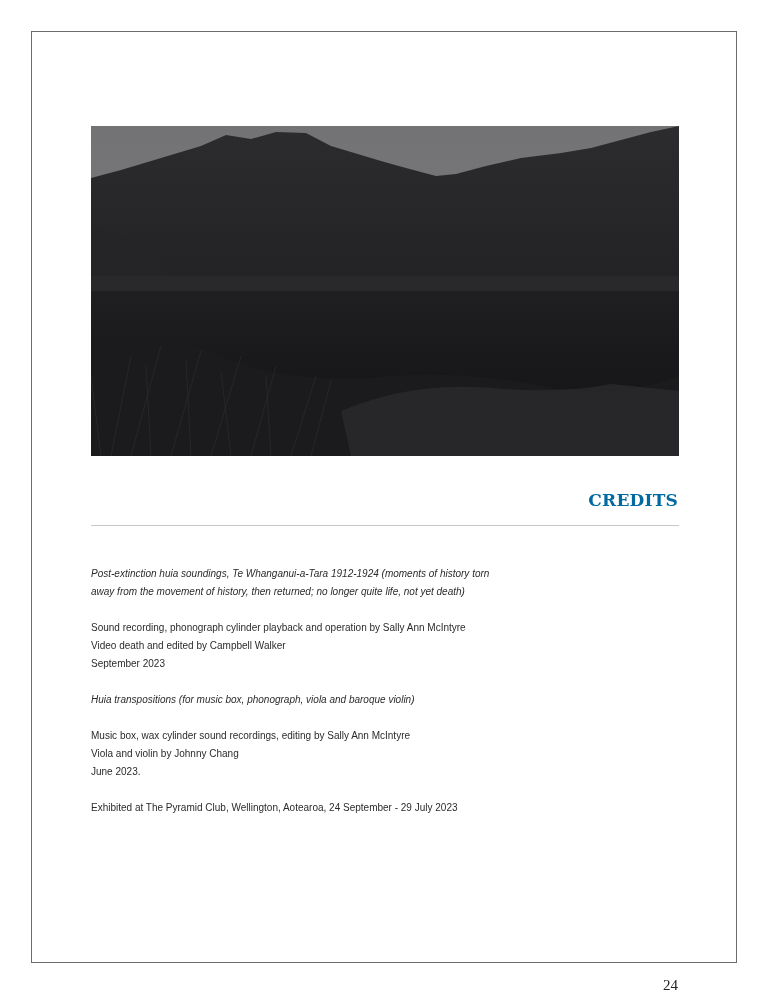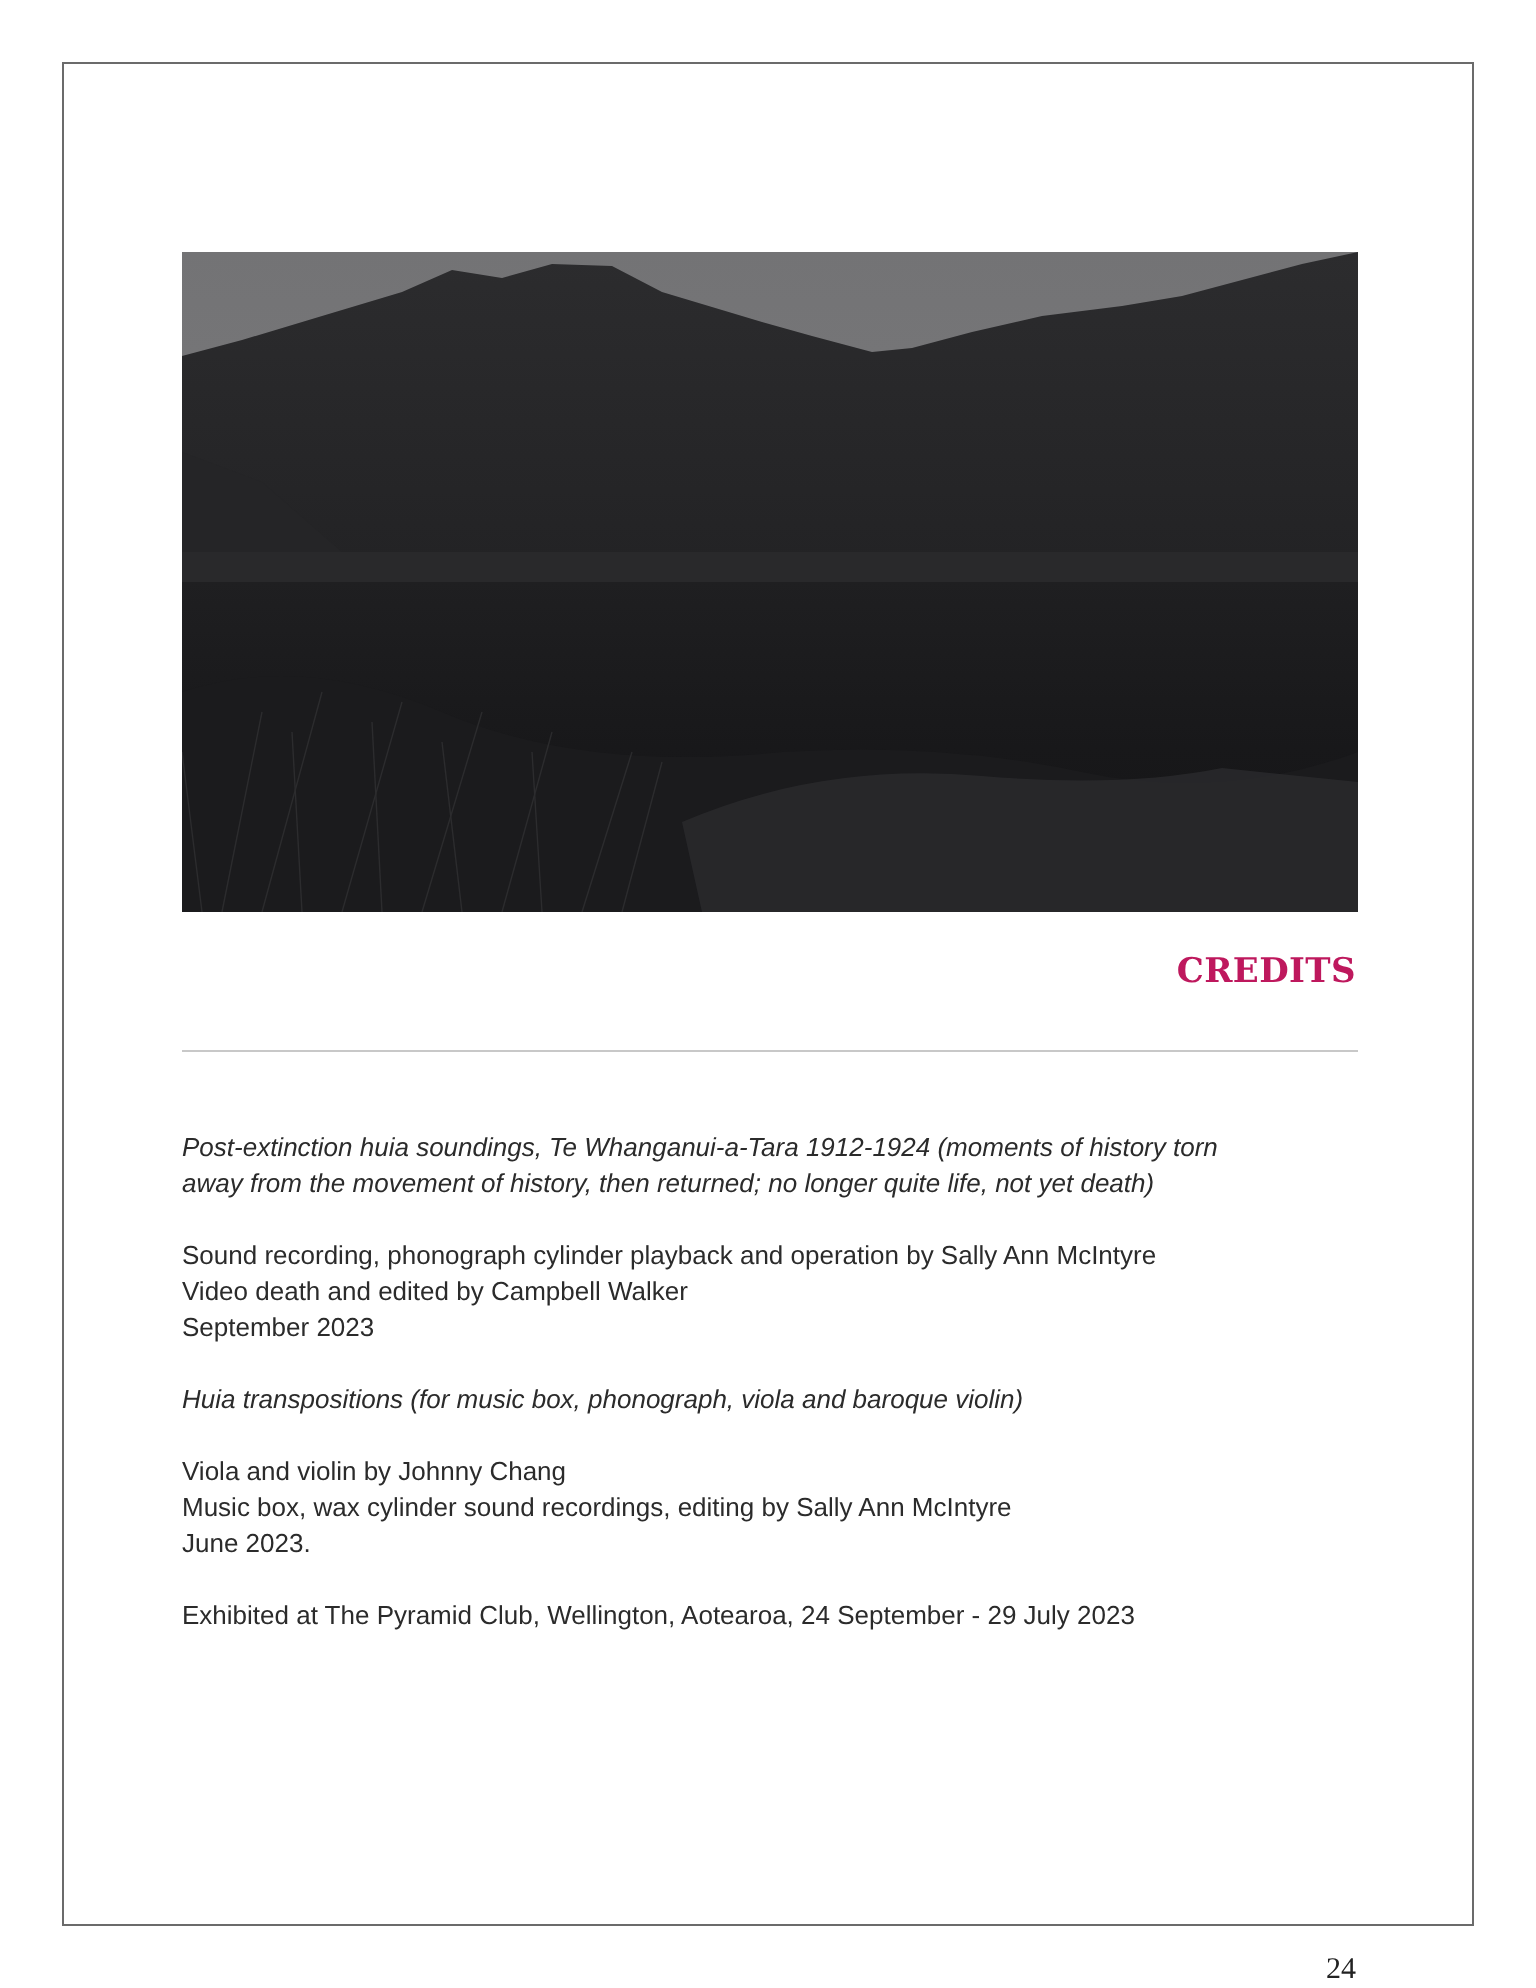--- a/index.html
+++ b/index.html
@@ -7,31 +7,31 @@
     .page-border {
       position: absolute; left: 31px; top: 31px; width: 706px; height: 932px;
       border: 1px solid #6b6b6b; box-sizing: border-box;
     }
     .photo {
       position: absolute; left: 91px; top: 126px; width: 588px; height: 330px;
       overflow: hidden; background: #1c1c1e;
     }
     .photo svg { display: block; width: 588px; height: 330px; }
     .heading {
-      position: absolute; right: 90px; top: 476px;
+      position: absolute; right: 90px; top: 490px;
       font-family: "DejaVu Serif", serif; font-weight: bold; font-size: 17px;
-      color: #be185d; letter-spacing: 0.2px; margin: 0;
+      color: #0369a1; letter-spacing: 0.2px; margin: 0;
     }
     .rule {
       position: absolute; left: 91px; top: 525px; width: 588px; height: 1px;
       background: #c8c8c8;
     }
     .body-text {
       position: absolute; left: 91px; top: 565px; width: 600px;
-      font-family: "Liberation Sans", sans-serif; font-size: 13px; line-height: 18px;
+      font-family: "Liberation Sans", sans-serif; font-size: 10px; line-height: 18px;
       color: #2b2b2b;
     }
     .body-text p { margin: 0; }
     .body-text .gap { height: 18px; }
     .italic { font-style: italic; }
     .page-number {
       position: absolute; left: 663px; top: 933px;
       font-family: "Liberation Serif", serif; font-size: 15px; color: #222; margin-top: 44px;
     }
   </style>
@@ -90,21 +90,21 @@
     <p class="italic">away from the movement of history, then returned; no longer quite life, not yet death)</p>
     <div class="gap"></div>
     <p>Sound recording, phonograph cylinder playback and operation by Sally Ann McIntyre</p>
     <p>Video death and edited by Campbell Walker</p>
     <p>September 2023</p>
   </div>
   <div class="gap"></div>
   <div>
     <p class="italic">Huia transpositions (for music box, phonograph, viola and baroque violin)</p>
     <div class="gap"></div>
+    <p>Music box, wax cylinder sound recordings, editing by Sally Ann McIntyre</p>
     <p>Viola and violin by Johnny Chang</p>
-    <p>Music box, wax cylinder sound recordings, editing by Sally Ann McIntyre</p>
     <p>June 2023.</p>
   </div>
   <div class="gap"></div>
   <p>Exhibited at The Pyramid Club, Wellington, Aotearoa, 24 September - 29 July 2023</p>
 </div>
 
 <div class="page-number">24</div>
 
 </body></html>

